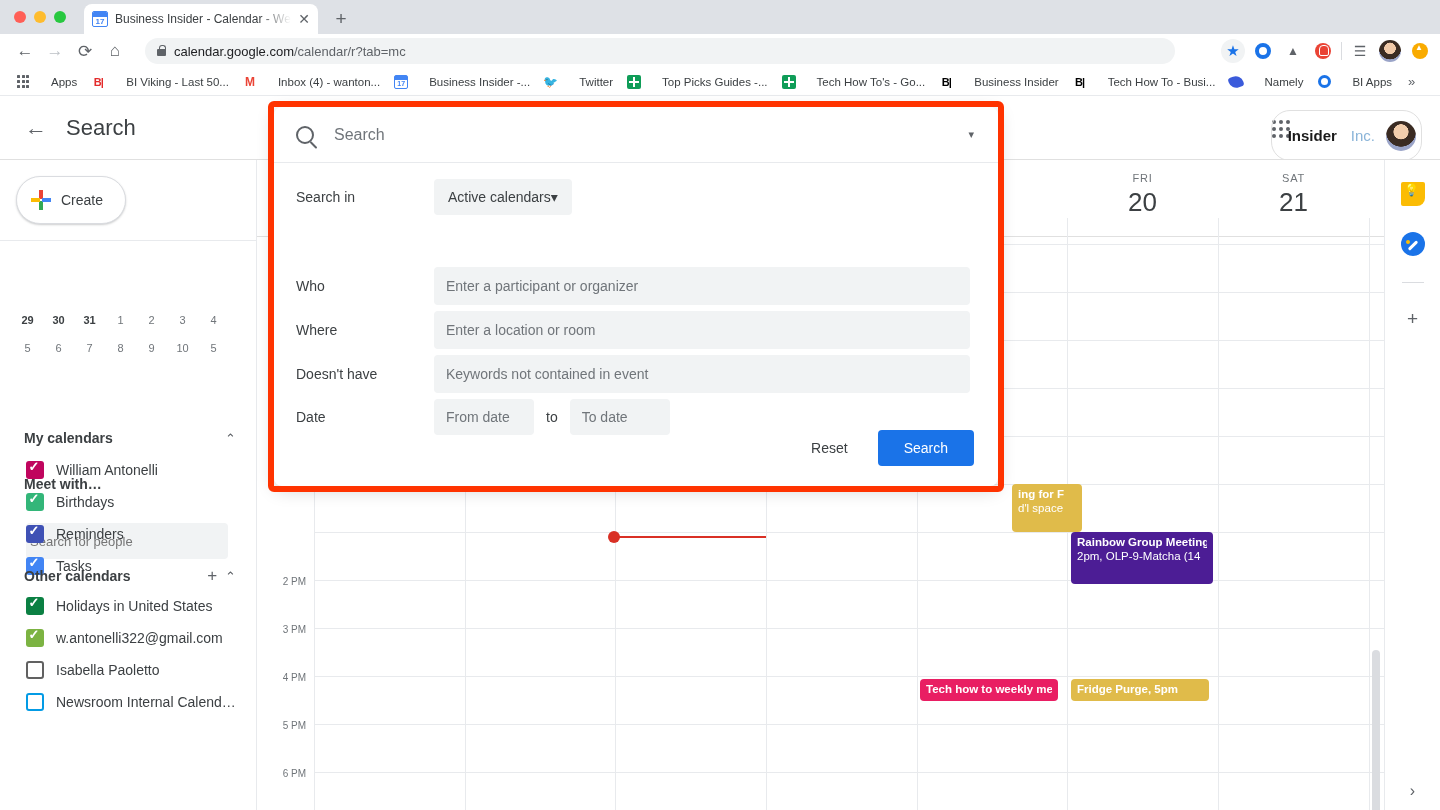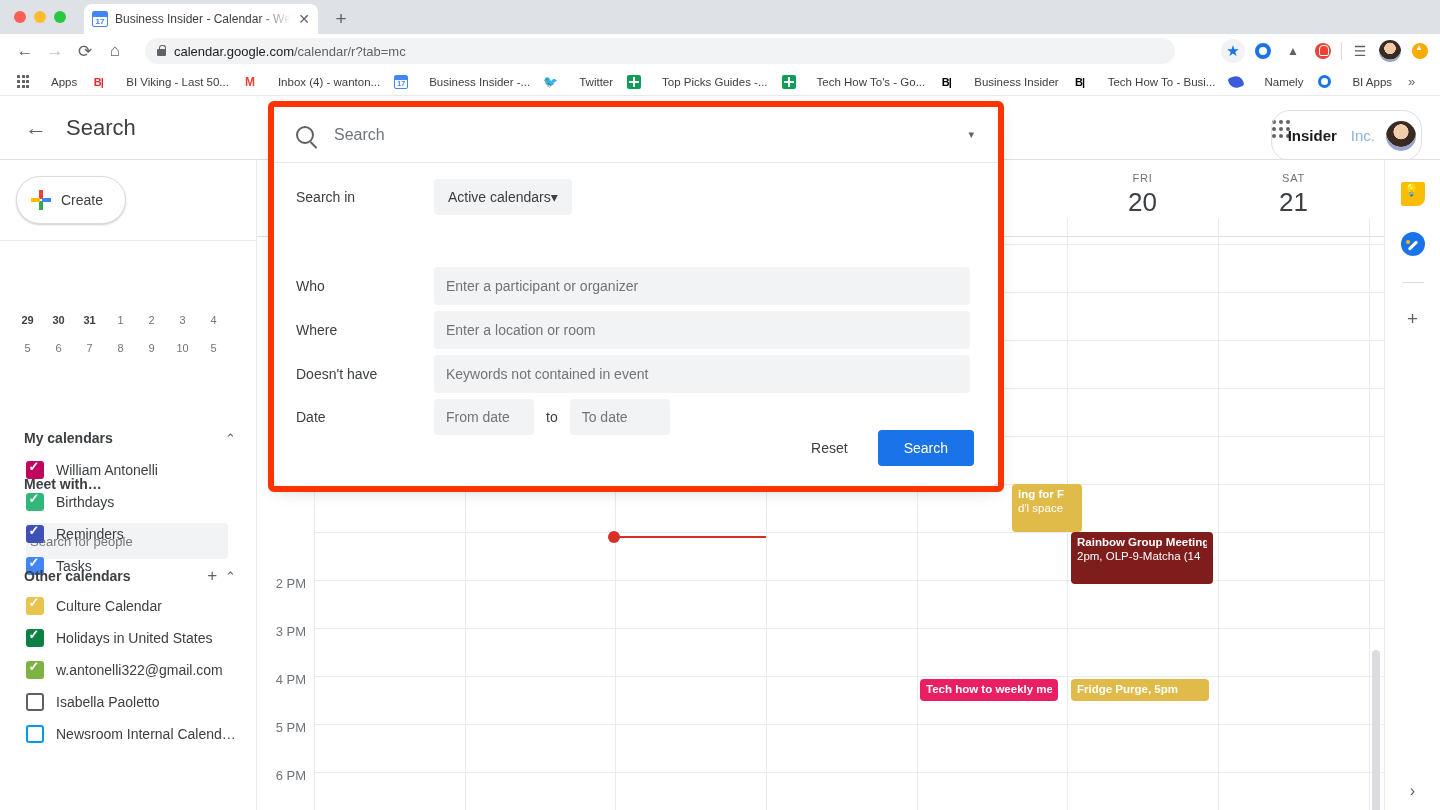--- a/index.html
+++ b/index.html
@@ -156,21 +156,21 @@
   
   .grid-area{ position:absolute; left:256px; top:64px; width:1128px; height:650px; background:#fff;
               border-left:1px solid #e8eaed; overflow:hidden;}
   .daycols-head{ position:absolute; left:0; top:0; width:1128px; height:76px; }
   .dayhead{ position:absolute; top:12px; width:151px; text-align:center; }
   .dh-dow{ font-size:11px; letter-spacing:.8px; color:#70757a; }
   .dh-num{ font-size:26px; color:#3c4043; margin-top:3px; }
   .head-rule{ position:absolute; left:0; top:76px; width:1128px; height:1px; background:#e0e0e0;}
 
   .timecol{ position:absolute; left:0; top:76px; width:57px; height:574px; }
-  .tlabel{ position:absolute; right:8px; font-size:13px; color:#70757a; }
+  .tlabel{ position:absolute; right:8px; font-size:10px; color:#70757a; }
   .hrline{ position:absolute; left:57px; width:1071px; height:1px; background:#e8eaed;}
   .colline{ position:absolute; top:58px; width:1px; background:#e8eaed; }
 
   .event{ position:absolute; border-radius:4px; padding:3px 6px; overflow:hidden;
           font-size:11.5px; line-height:14px; color:#fff; cursor:pointer;}
   .ev-title{ font-weight:bold; white-space:nowrap; overflow:hidden;}
   .ev-sub{ white-space:nowrap; overflow:hidden;}
 
   .nowline{ position:absolute; height:2px; background:#d93025; }
   .nowdot{ position:absolute; width:12px; height:12px; border-radius:50%; background:#d93025;}
@@ -442,24 +442,20 @@
         </div>
       </div>
 
       <div class="cal-section" style="top:406px">
         <span class="sec-title">Other calendars</span>
         <span class="sec-ico" style="font-size:17px">+</span>
         <span class="sec-ico">⌃</span>
       </div>
       <div class="cal-list" style="top:430px">
         <div class="cal-item">
-          <span class="cb on" style="background:#e8c44d"></span>
-          <span class="cal-name">Culture Calendar</span>
-        </div>
-        <div class="cal-item">
           <span class="cb on" style="background:#0b8043"></span>
           <span class="cal-name">Holidays in United States</span>
         </div>
         <div class="cal-item">
           <span class="cb on" style="background:#7cb342"></span>
           <span class="cal-name">w.antonelli322@gmail.com</span>
         </div>
         <div class="cal-item">
           <span class="cb off" style="border:2px solid #616161"></span>
           <span class="cal-name">Isabella Paoletto</span>
@@ -520,21 +516,21 @@
 
       </div>
 
       <div class="nowdot" style="left:351px; top:371px"></div>
       <div class="nowline" style="left:357px; top:376px; width:152px"></div>
 
       <div class="event" style="left:755px; top:324px; width:70px; height:48px; background:#e0bb4a">
         <div class="ev-title">ing for F</div>
         <div class="ev-sub">d'l space</div>
       </div>
-      <div class="event" style="left:814px; top:372px; width:142px; height:52px; background:#7f1d1d">
+      <div class="event" style="left:814px; top:372px; width:142px; height:52px; background:#4c1d95">
         <div class="ev-title">Rainbow Group Meeting</div>
         <div class="ev-sub">2pm, OLP-9-Matcha (14</div>
       </div>
       <div class="event" style="left:663px; top:519px; width:138px; height:22px; background:#e91e63; padding-top:3px">
         <div class="ev-title">Tech how to weekly mee</div>
       </div>
       <div class="event" style="left:814px; top:519px; width:138px; height:22px; background:#e0bb4a; padding-top:3px">
         <div class="ev-title">Fridge Purge, 5pm</div>
       </div>
 

